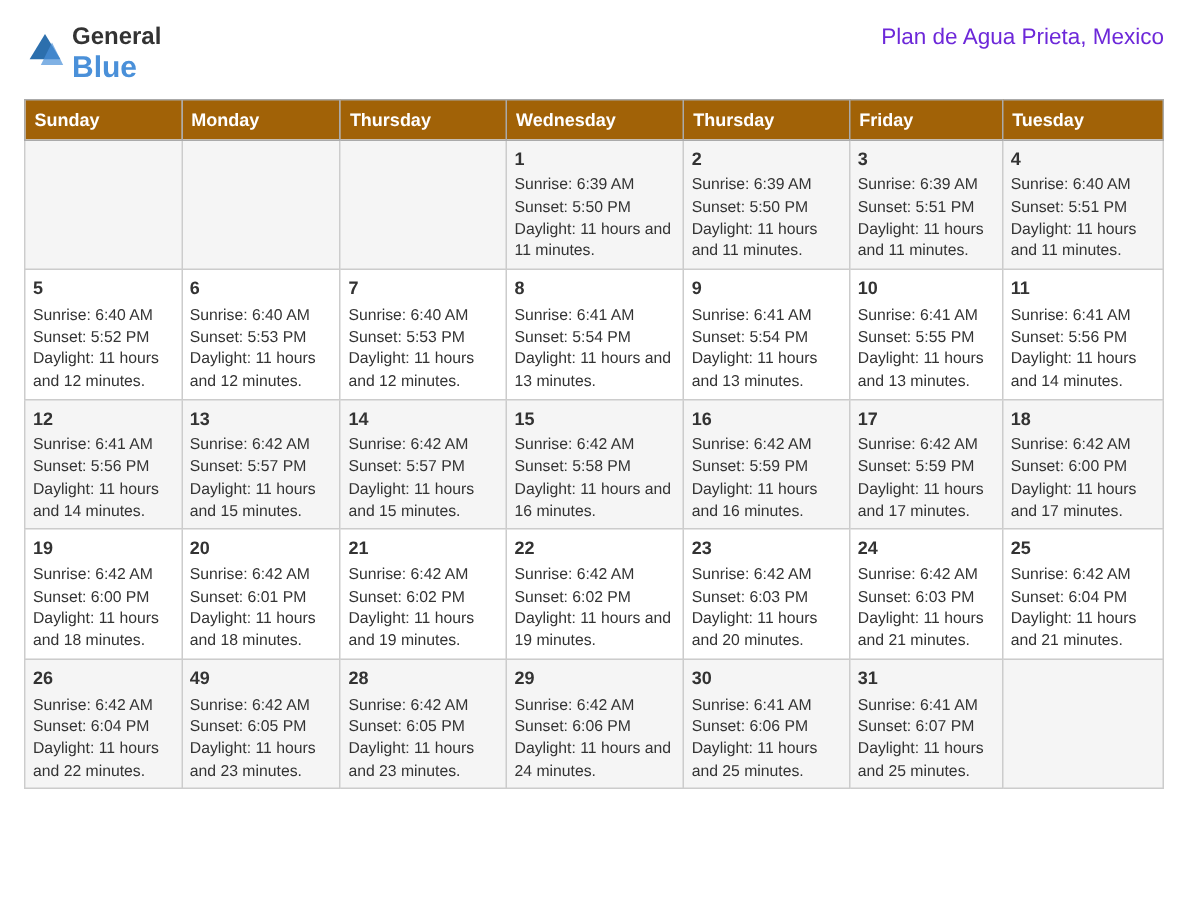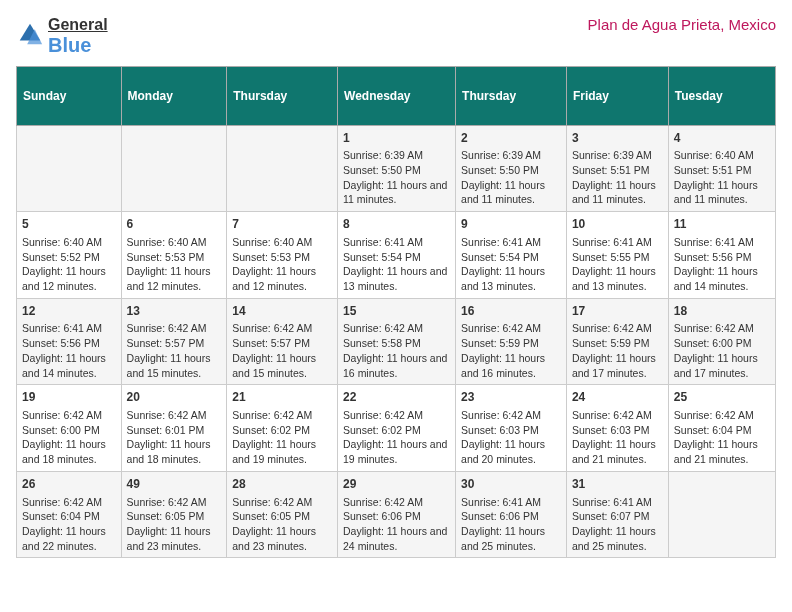--- a/index.html
+++ b/index.html
@@ -30,32 +30,32 @@
     }
     .title-block h1 {
       font-size: 32px;
       font-weight: normal;
       color: #333;
       line-height: 1.1;
     }
     .title-block h2 {
       font-size: 15px;
       font-weight: normal;
-      color: #be185d;
+      color: #6d28d9;
     }
     table {
       width: 100%;
       border-collapse: collapse;
       font-size: 11px;
     }
     thead tr th {
-      background-color: #0f766e;
+      background-color: #a16207;
       color: #fff;
       text-align: left;
-      padding: 22px 6px;
+      padding: 6px 6px;
       font-size: 12px;
       font-weight: bold;
       border: 1px solid #aaa;
     }
     tbody tr td {
       vertical-align: top;
       border: 1px solid #ccc;
       padding: 4px 5px;
       min-height: 70px;
       height: 80px;
@@ -87,21 +87,21 @@
 
 <div class="header">
   <div class="logo">
     <div>
       <svg class="logo-icon" viewBox="0 0 30 30" xmlns="http://www.w3.org/2000/svg">
         <polygon points="15,4 26,22 4,22" fill="#2c6fad"></polygon>
         <polygon points="20,10 28,26 12,26" fill="#4a90d9" opacity="0.7"></polygon>
       </svg>
     </div>
     <div>
-      <div style="font-size:16px;font-weight:bold;color:#333;line-height:1.1;text-decoration:underline;">General</div>
+      <div style="font-size:16px;font-weight:bold;color:#333;line-height:1.1;">General</div>
       <div style="font-size:20px;font-weight:bold;color:#4a90d9;line-height:1.1;">Blue</div>
     </div>
   </div>
   <div class="title-block">
     <h2>Plan de Agua Prieta, Mexico</h2>
   </div>
 </div>
 
 <table>
   <thead>

